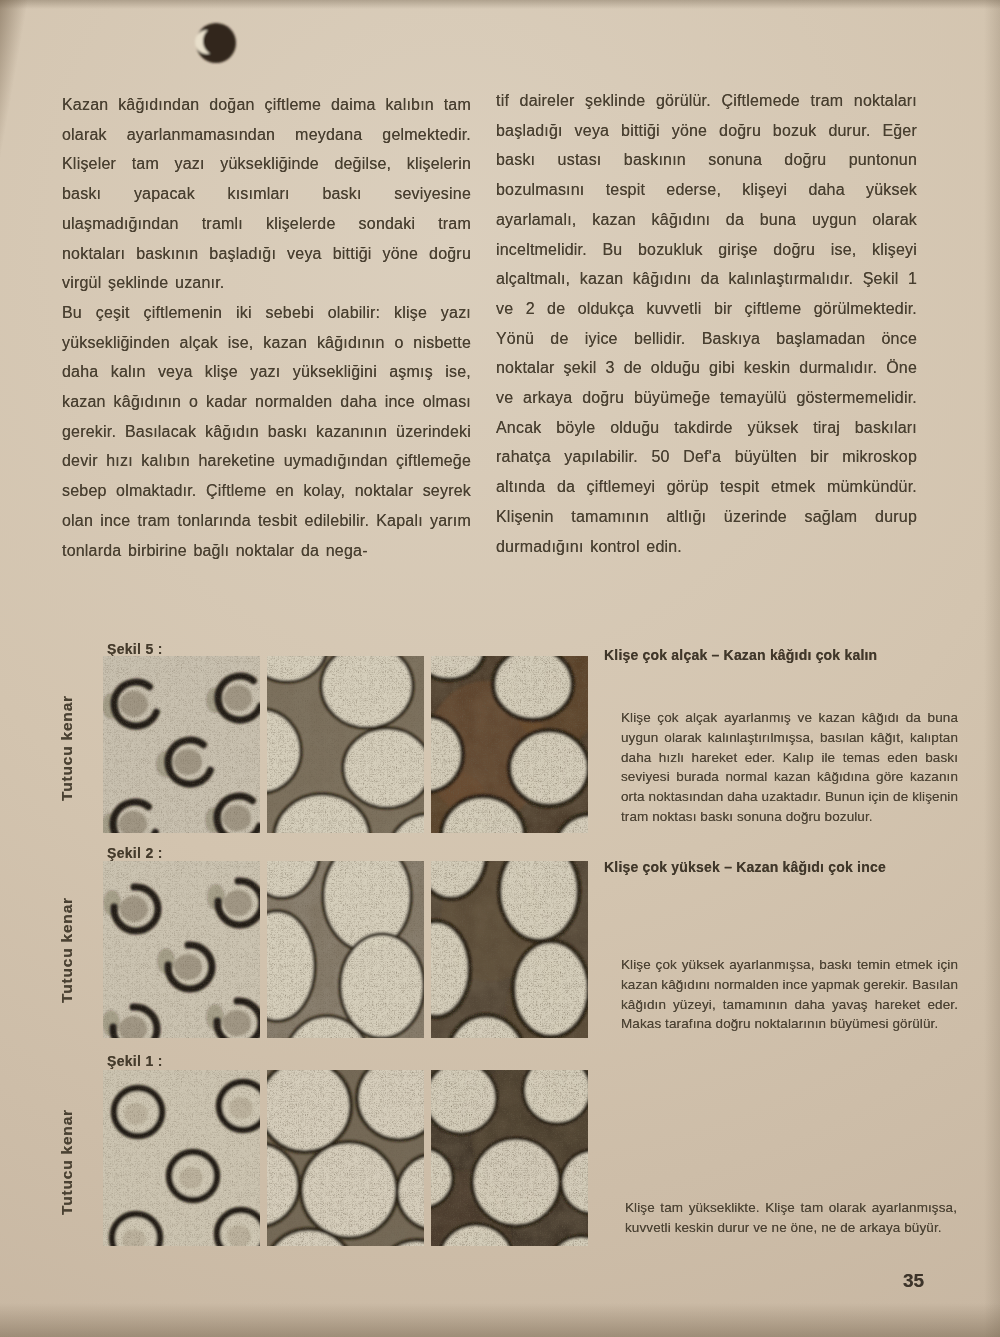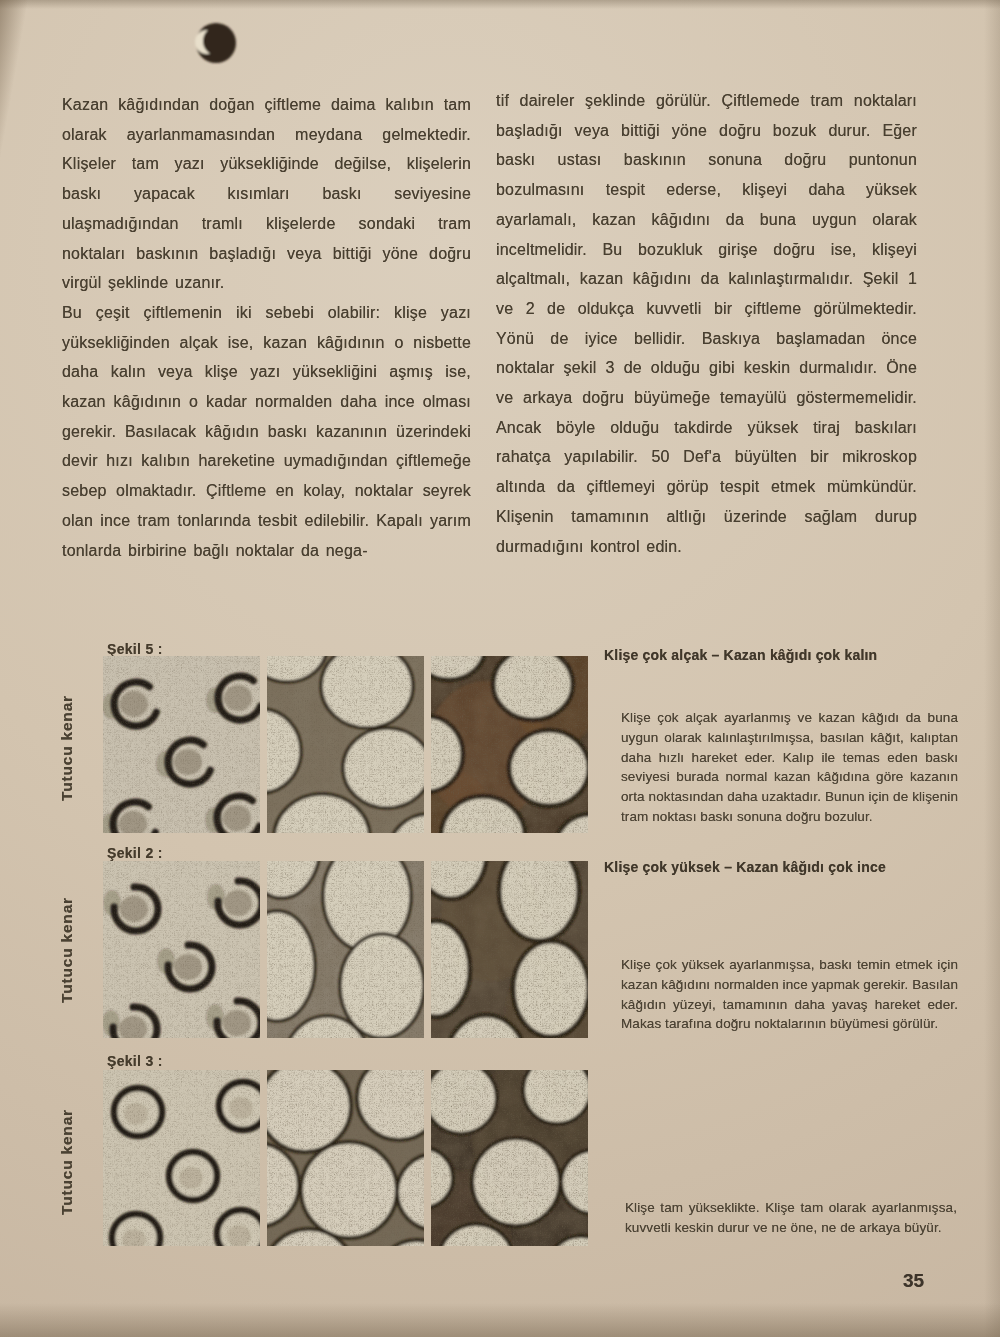--- a/index.html
+++ b/index.html
@@ -204,21 +204,21 @@
           <ellipse cx="5" cy="108" rx="34" ry="48" fill="#d8d1be" stroke="#241c12" stroke-width="5" stroke-opacity=".9" opacity=".97"></ellipse>
           <ellipse cx="120" cy="128" rx="38" ry="48" fill="#d8d1be" stroke="#241c12" stroke-width="5" stroke-opacity=".9" opacity=".97"></ellipse>
           <ellipse cx="55" cy="200" rx="40" ry="46" fill="#d8d1be" stroke="#241c12" stroke-width="5" stroke-opacity=".9" opacity=".97"></ellipse>
         </g>
         <rect width="157" height="177" filter="url(#gr)" opacity="0.65"></rect>
       </svg>
     </div>
   <div class="cap-title" style="top:859px">Klişe çok yüksek – Kazan kâğıdı çok ince</div>
   <div class="cap-body" style="top:955px">Klişe çok yüksek ayarlanmışsa, baskı temin etmek için kazan kâğıdını normalden ince yapmak gerekir. Basılan kâğıdın yüzeyi, tamamının daha yavaş hareket eder. Makas tarafına doğru noktalarının büyümesi görülür.</div>
 
-  <div class="fig-label" style="top:1053px">Şekil 3 :</div>
+  <div class="fig-label" style="top:1053px">Şekil 1 :</div>
   <div class="side-label" style="left:67px;top:1162px">Tutucu kenar</div>
   <div class="panel" id="f31" style="left:103px;top:1070px;height:176px">
       <svg width="157" height="176" viewBox="0 0 157 176">
         <rect width="157" height="176" fill="#ccc4b1"></rect>
         <g filter="url(#soft)">
           <circle cx="35" cy="42" r="24" fill="#cfc7b4" stroke="#241c12" stroke-width="6.5"></circle>
           <ellipse cx="33" cy="44" rx="12" ry="11" fill="#978b76" opacity=".35"></ellipse>
           <circle cx="140" cy="36" r="24" fill="#cfc7b4" stroke="#241c12" stroke-width="6.5"></circle>
           <ellipse cx="138" cy="38" rx="12" ry="11" fill="#978b76" opacity=".35"></ellipse>
           <circle cx="90" cy="106" r="24" fill="#cfc7b4" stroke="#241c12" stroke-width="6.5"></circle>

